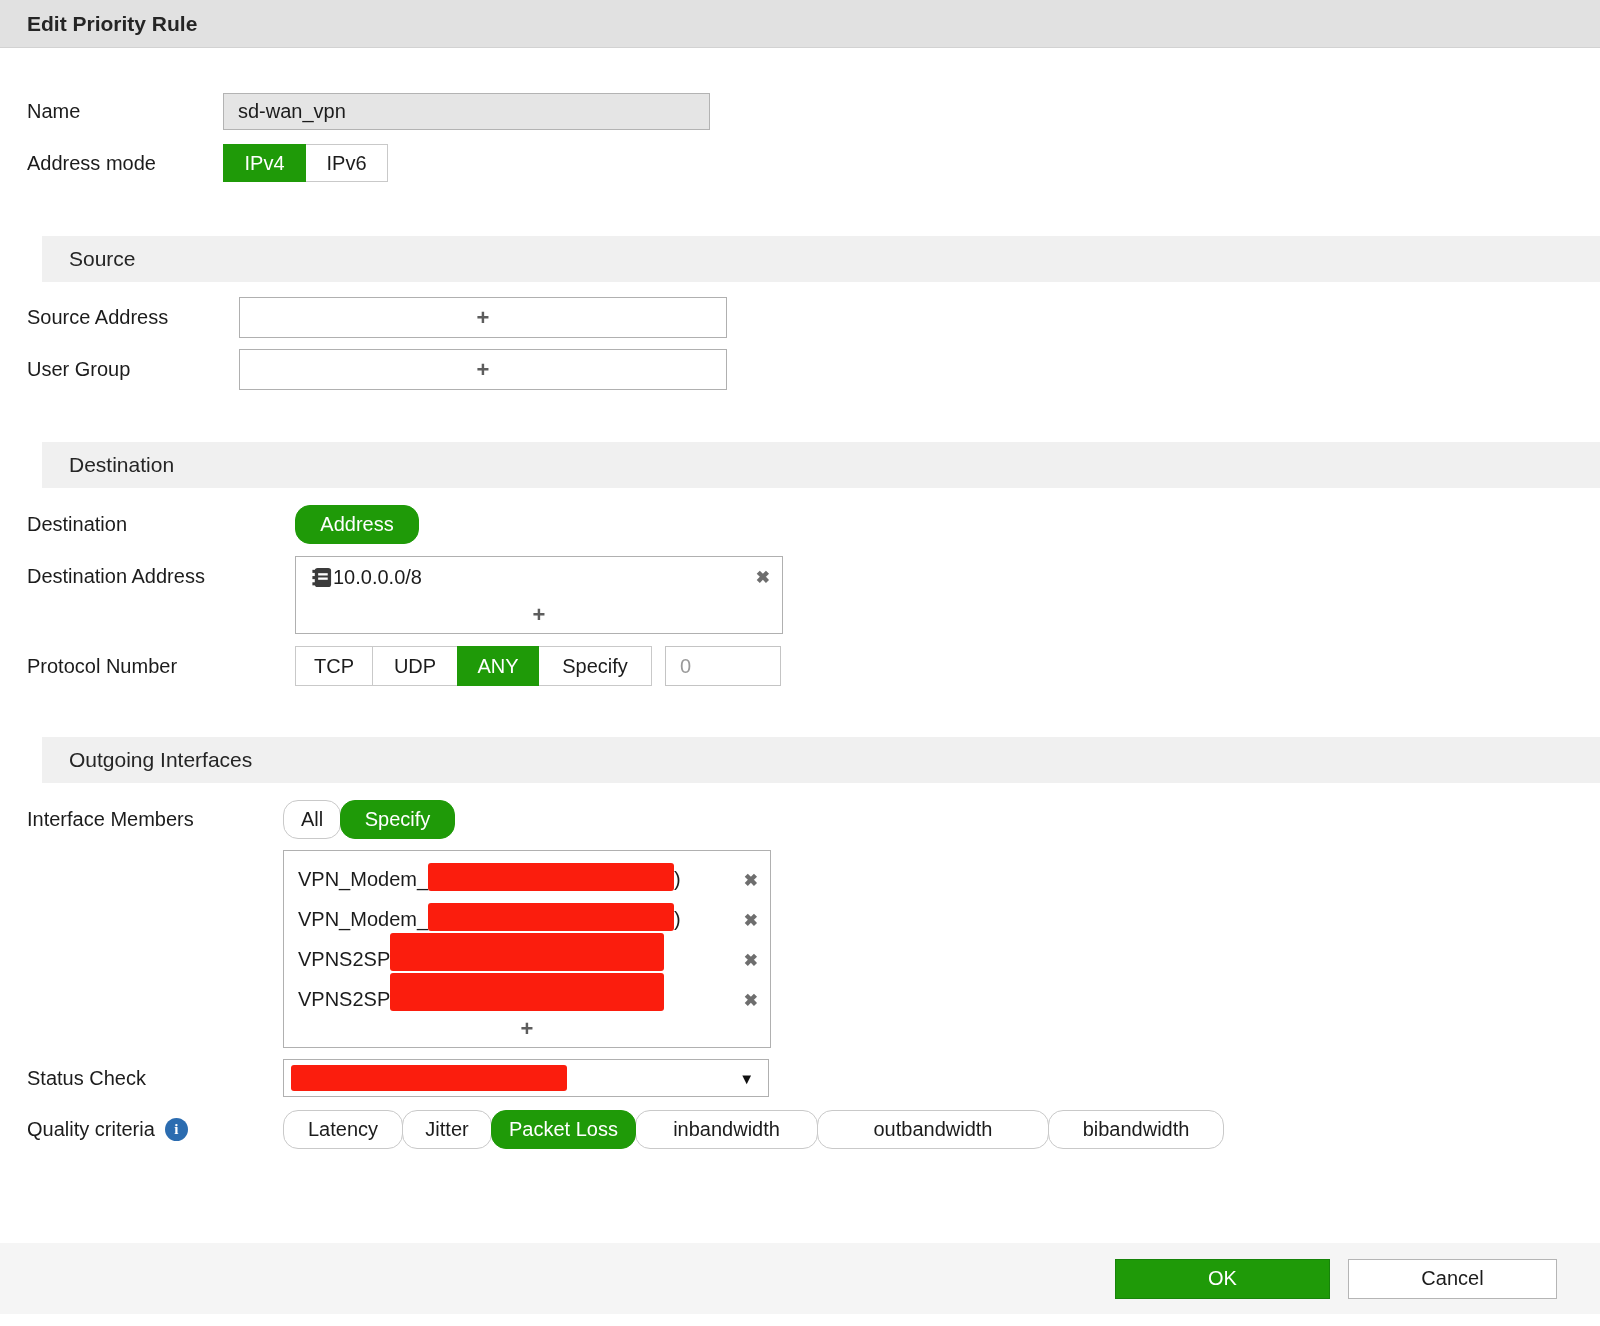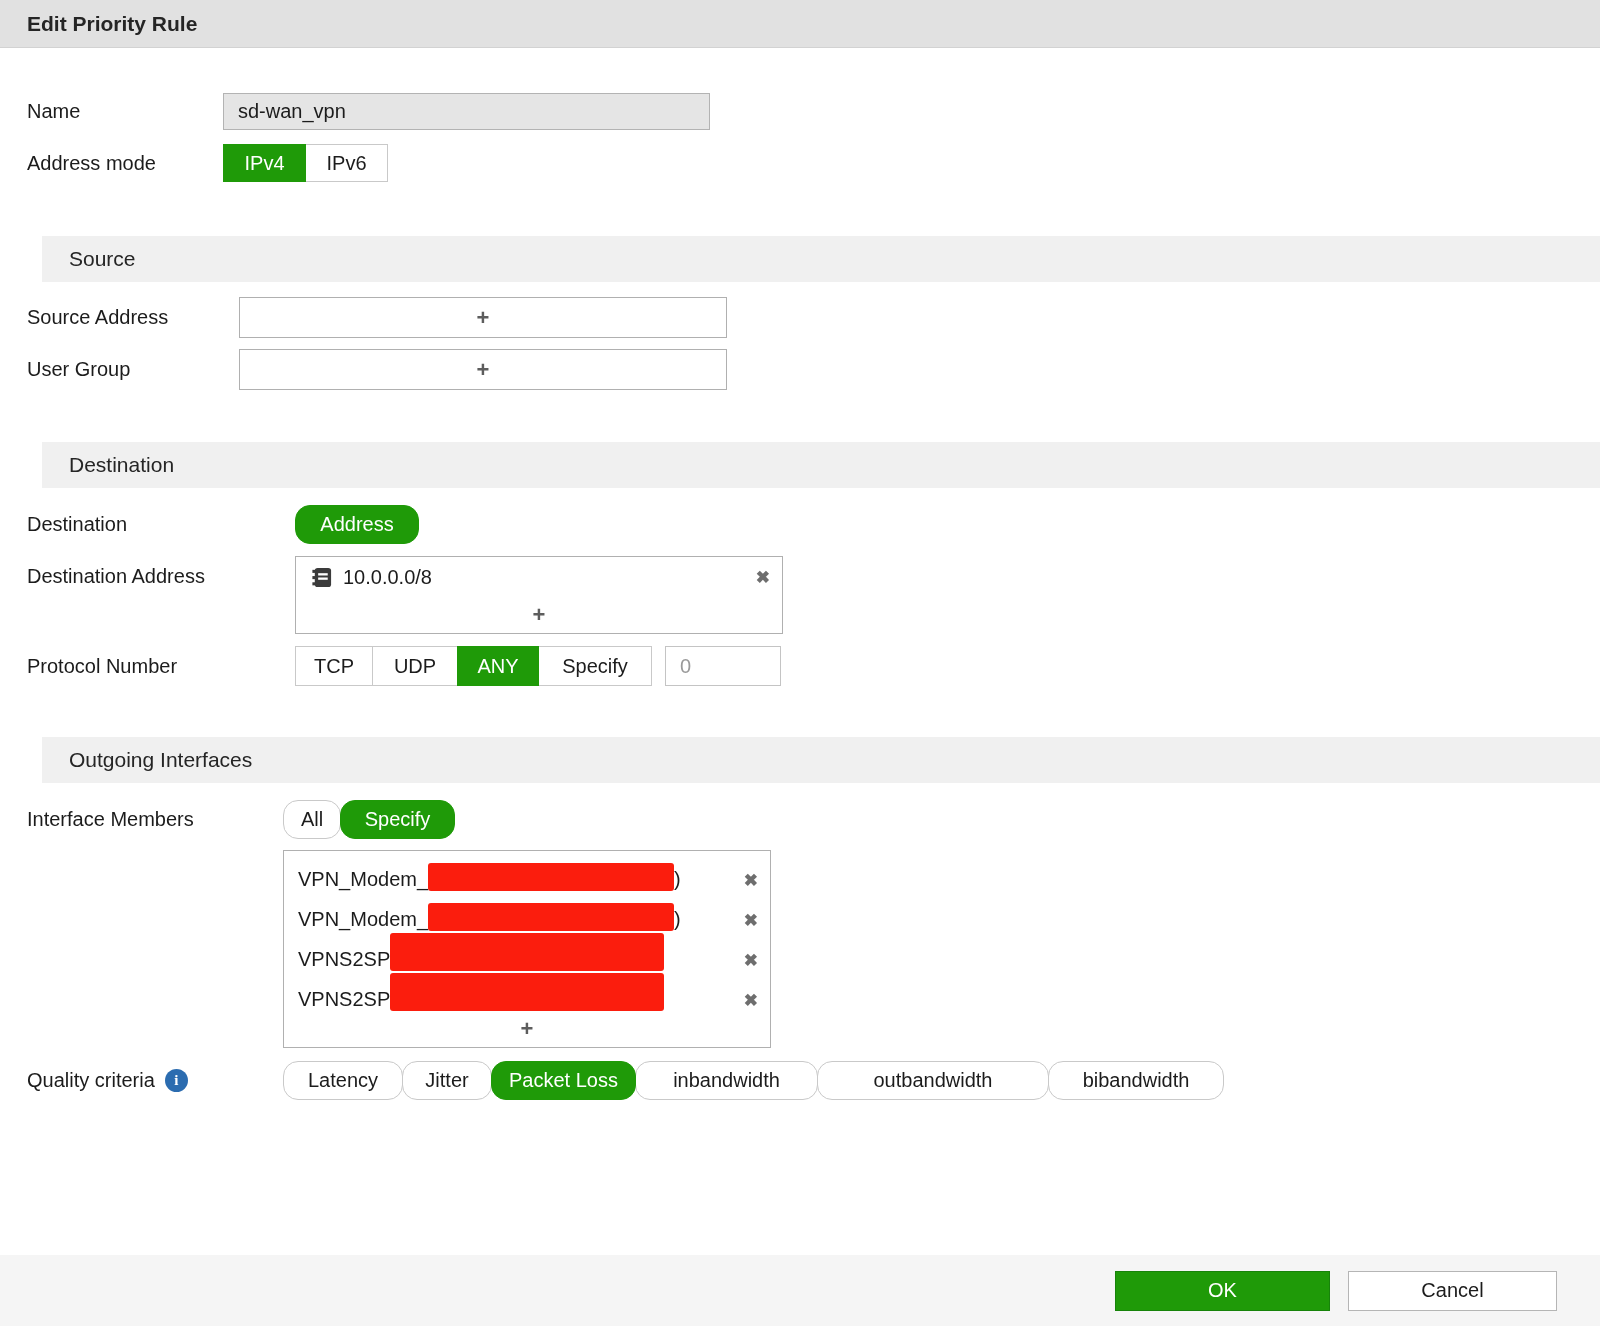--- a/index.html
+++ b/index.html
@@ -50,21 +50,21 @@
   .h39 .seg { height:39px;border-radius:15px; }
   .h40 .seg { height:40px; }
 
   .field-box { border:1px solid #b0b0b0; background:#fff; box-sizing:border-box; }
   .add-box {
     width:488px; height:41px; display:flex; align-items:center; justify-content:center;
     color:#5d5d5d; font-weight:bold; font-size:22px; cursor:pointer;
   }
   .dest-box { width:488px; }
   .entry-row { display:flex; align-items:center; height:40px; padding:0 12px 0 14px; }
-  .entry-text { margin-left:10px; }
+  .entry-text { }
   .x-icon { margin-left:auto; color:#6e6e6e; font-size:17px; font-weight:bold; cursor:pointer; }
   .plus-row {
     height:36px; display:flex; align-items:center; justify-content:center;
     color:#5d5d5d; font-weight:bold; font-size:22px; cursor:pointer;
   }
 
   .members-box { width:488px; }
   .member-row { display:flex; align-items:flex-end; height:40px; padding:0 12px 0 14px; }
   .redact { background:#fb1d0d; border-radius:3px; flex:none; display:inline-block; }
   .redact.m12 { width:246px; height:28px; }
@@ -78,21 +78,21 @@
   .caret { margin-left:auto; font-size:15px; color:#111; }
 
   .info-icon {
     width:23px; height:23px; border-radius:50%; background:#2b6cb0; color:#fff;
     display:inline-flex; align-items:center; justify-content:center;
     font-size:15px; font-weight:bold; font-family:"Liberation Serif", serif;
     margin-left:10px; cursor:pointer;
   }
 
   .footer {
-    position:absolute; left:0; bottom:0; width:1600px; height:71px; background:#f5f5f5;
+    position:absolute; left:0; bottom:12px; width:1600px; height:71px; background:#f5f5f5;
     display:flex; align-items:center; justify-content:flex-end; gap:18px;
     padding-right:43px; box-sizing:border-box;
   }
   .btn { height:40px; font-size:20px; font-family:"Liberation Sans", sans-serif; cursor:pointer; box-sizing:border-box; }
   .btn-ok { width:215px; background:#1f9a08; border:1px solid #17830a; color:#fff; }
   .btn-cancel { width:209px; background:#fff; border:1px solid #b5b5b5; color:#1c1c1c; }
 
   
   .mt45{margin-top:45px}.mt14{margin-top:14px}.mt54{margin-top:54px}.mt15{margin-top:15px}
   .mt11{margin-top:11px}.mt52{margin-top:52px}.mt17{margin-top:17px}.mt12{margin-top:12px}
@@ -213,20 +213,27 @@
         <span class="redact m34"></span>
         <span></span>
         <span class="x-icon">✖</span>
       </div>
       <div class="plus-row">
         <span>+</span>
       </div>
     </div>
   </div>
 
+  <div class="row mt11">
+    <div class="lbl lw256">Status Check</div>
+    <div class="status-select">
+      <span class="redact status-redact"></span>
+      <span class="caret">▼</span>
+    </div>
+  </div>
 
   <div class="row mt13">
     <div class="lbl lw256" style="display:flex;align-items:center;">
       <span>Quality criteria</span>
       <span class="info-icon">i</span>
     </div>
     <div class="seg-group h39">
       <div class="seg" style="width:120px">Latency</div>
       <div class="seg" style="width:90px">Jitter</div>
       <div class="seg sel" style="width:145px">Packet Loss</div>

